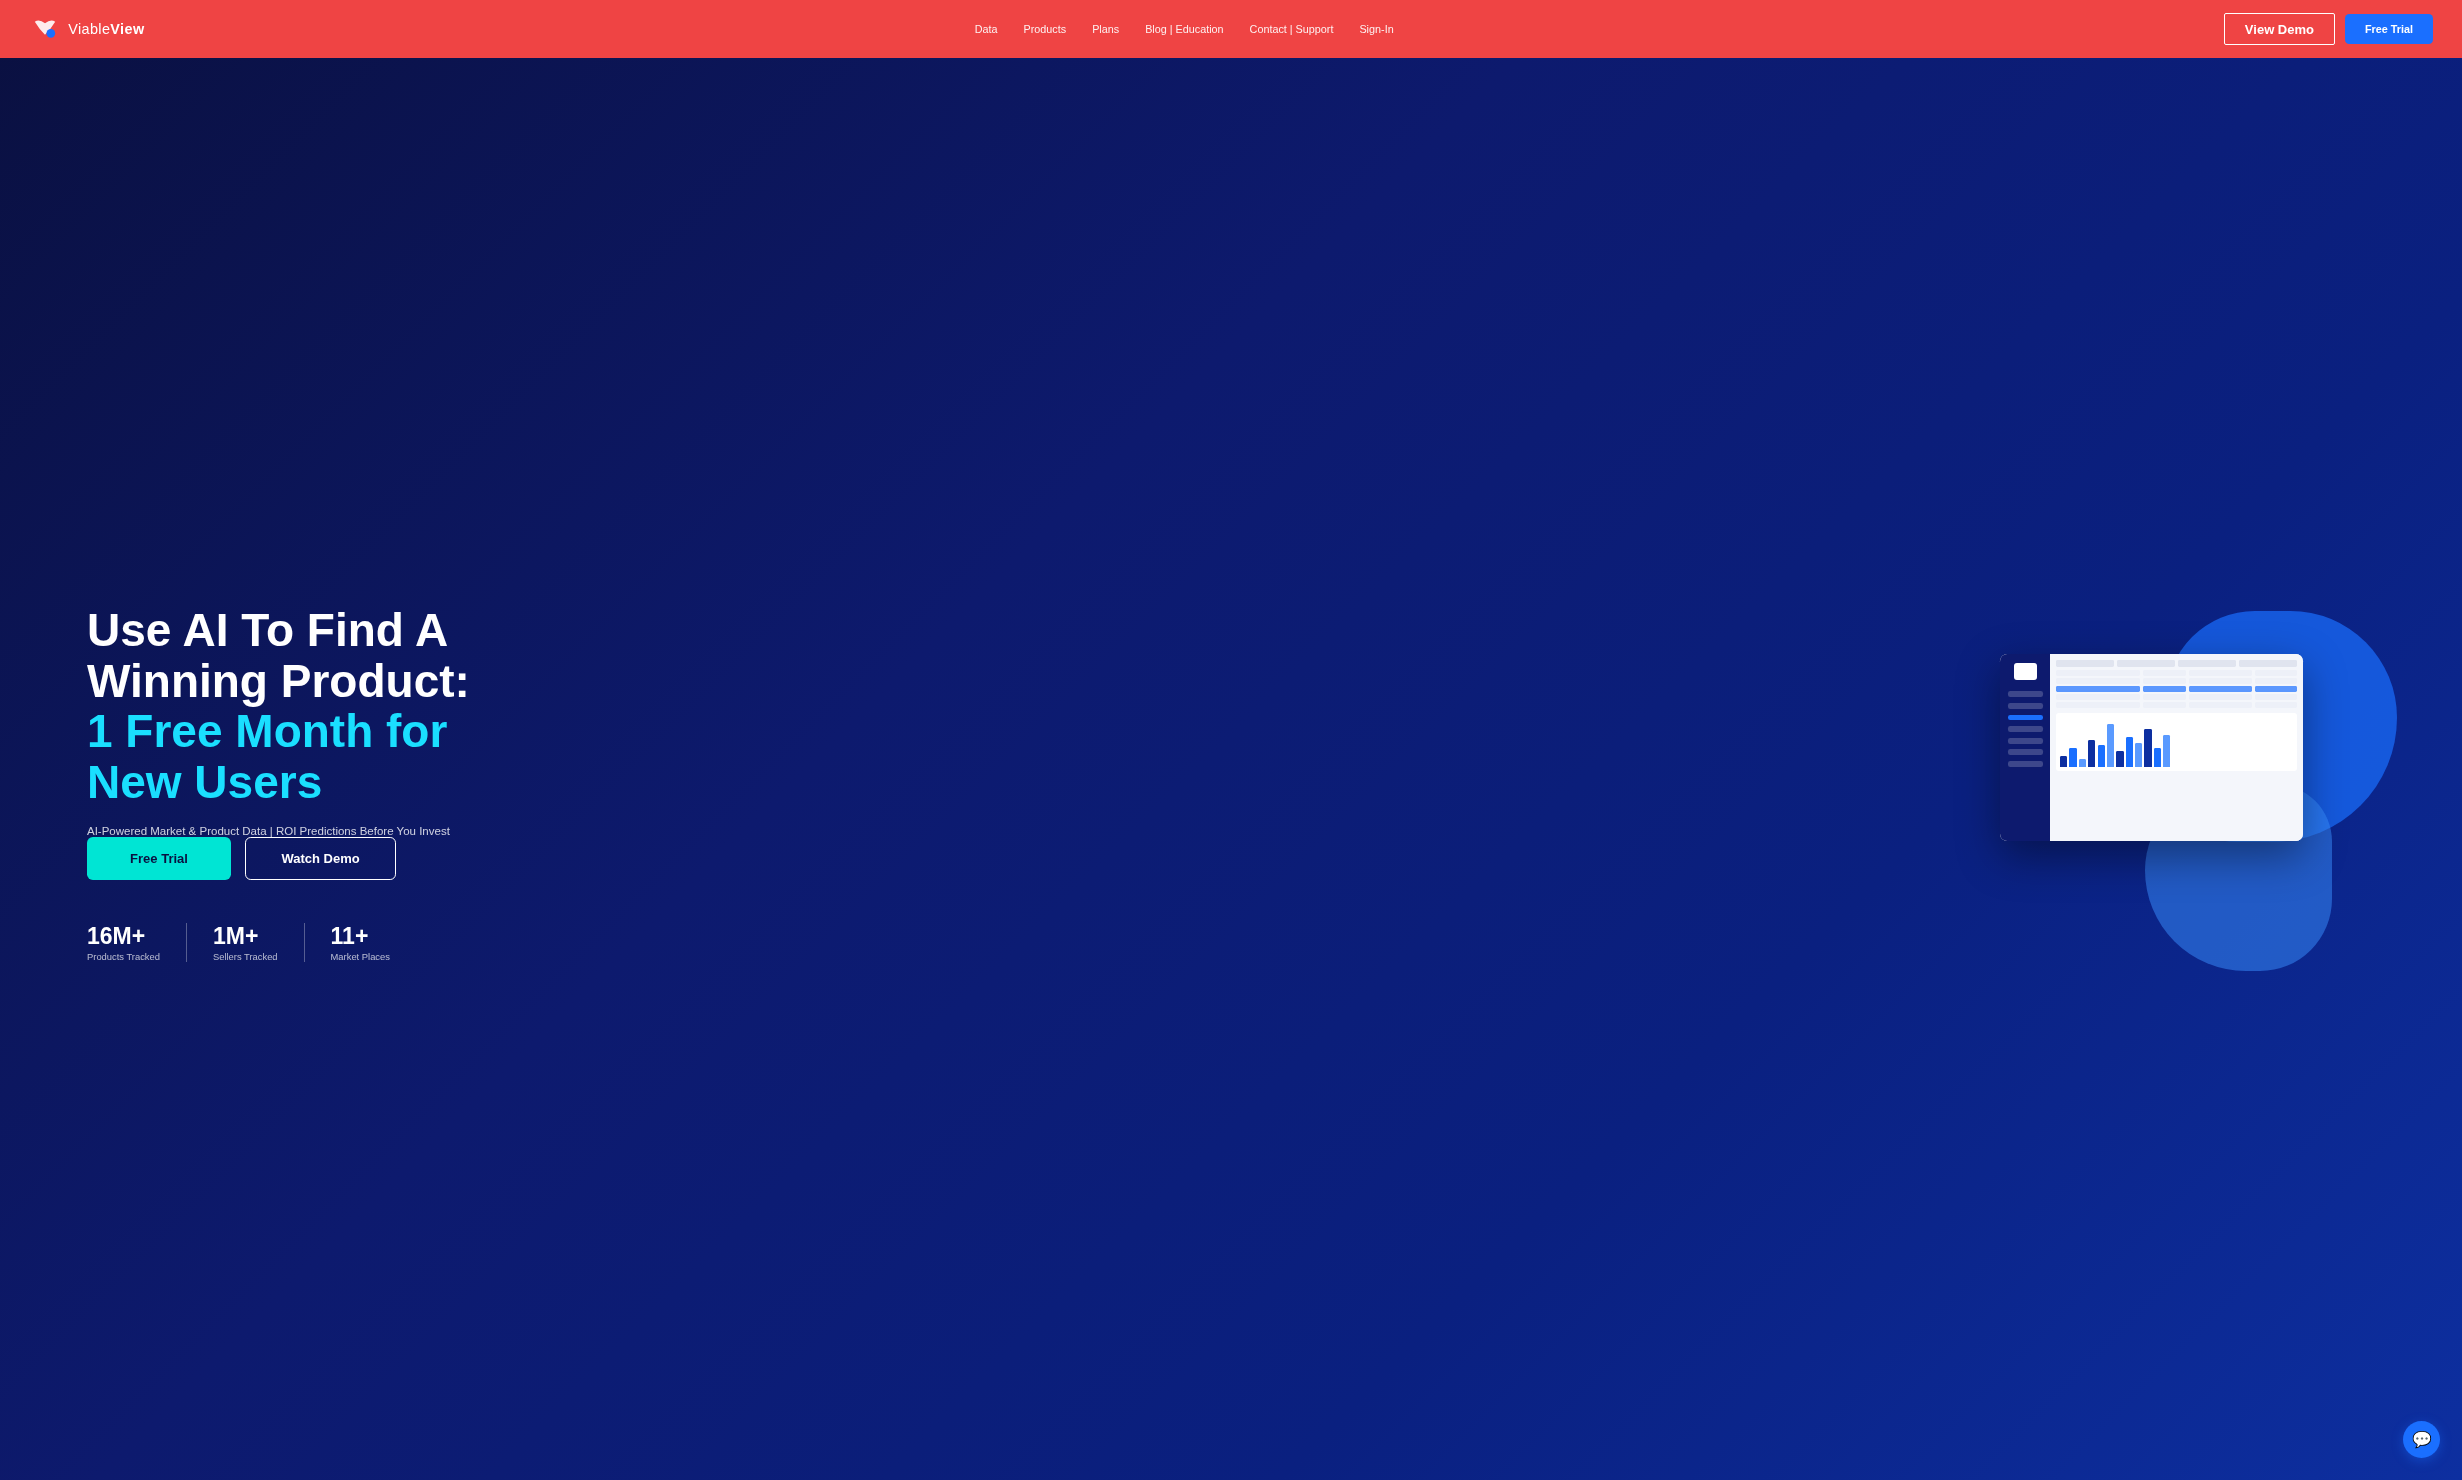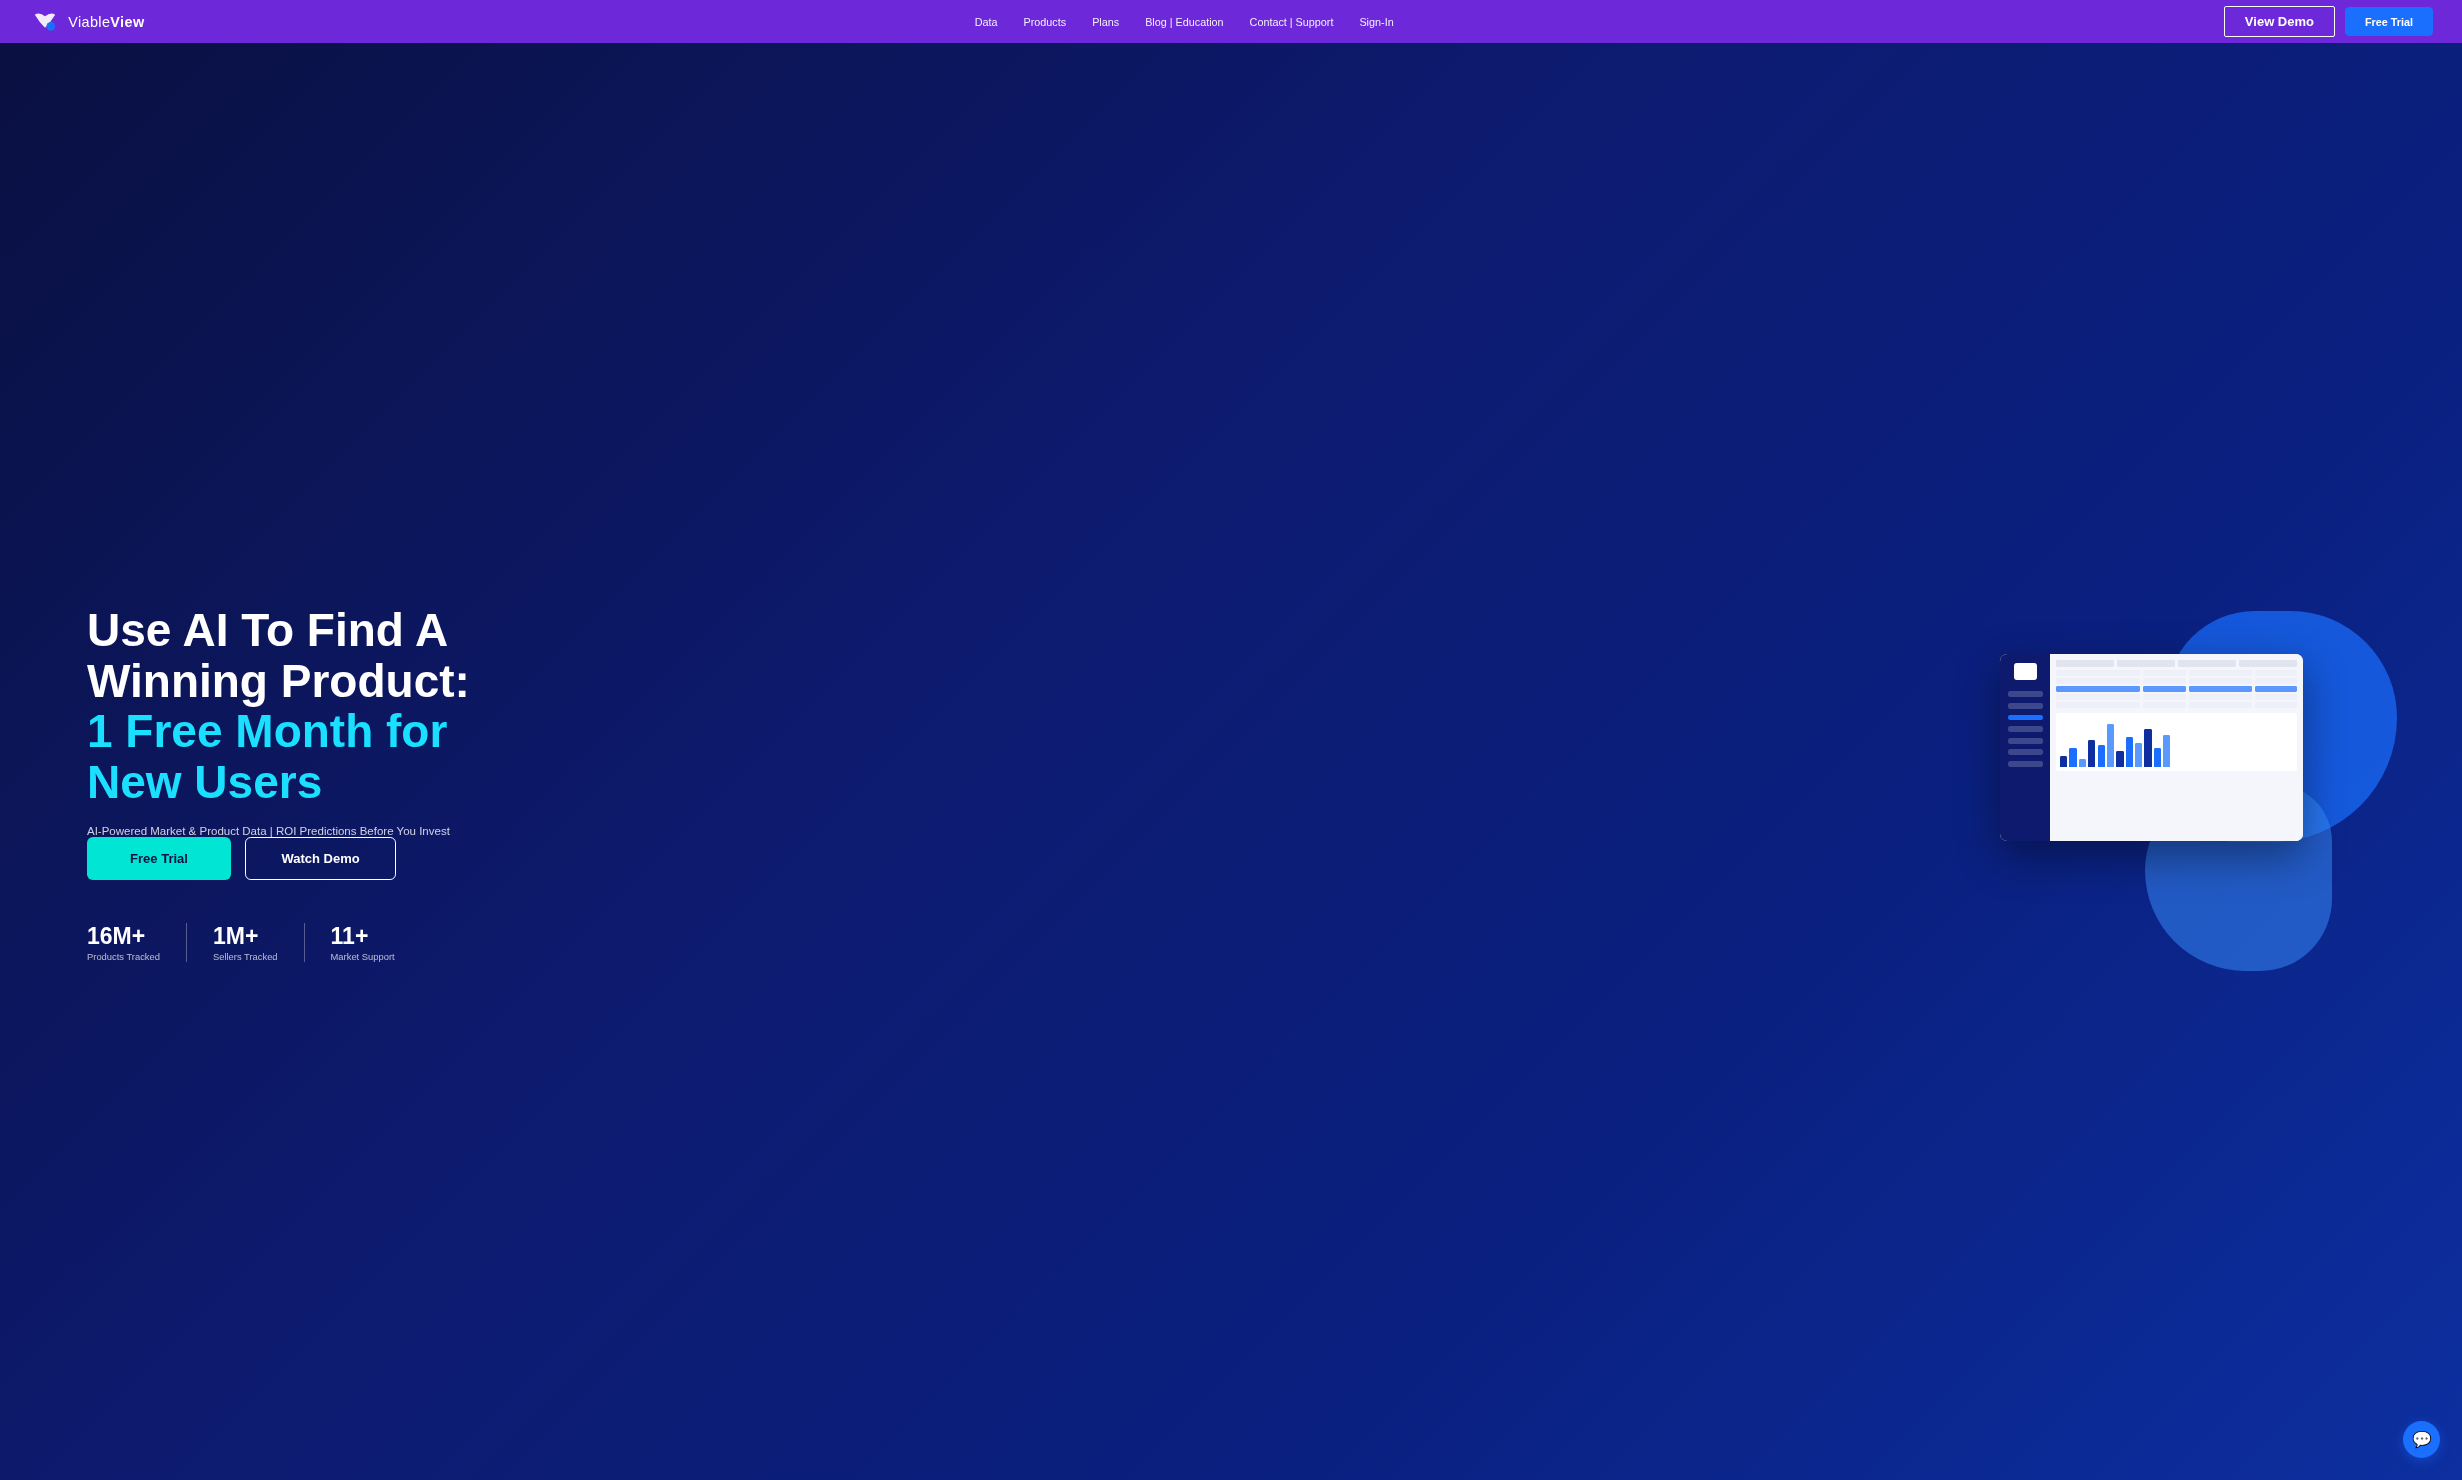--- a/index.html
+++ b/index.html
@@ -1,23 +1,23 @@
 <!DOCTYPE html>
 <html style="font-size:11.5px"><head>
   <meta charset="utf-8">
   <style>
     * { margin: 0; padding: 0; box-sizing: border-box; }
     body { font-family: 'Arial', sans-serif; background: #fff; overflow-x: hidden; }
 
     
     nav {
       position: fixed; top: 0; left: 0; width: 100%; z-index: 100;
-      background: #6d28d9;
+      background: #ef4444;
       display: flex; align-items: center; justify-content: space-between;
-      padding: 0 29px; height: 43px;
+      padding: 0 29px; height: 58px;
     }
     .nav-logo { display: flex; align-items: center; gap: 7.2px; text-decoration: none; }
     .nav-logo-icon { width: 32px; height: 32px; }
     .nav-logo-text { color: #fff; font-size: 14.4px; font-weight: 700; letter-spacing: 0.4px; }
     .nav-logo-text span { color: #fff; font-weight: 400; }
     .nav-logo-text strong { color: #fff; font-weight: 700; }
     .nav-links { display: flex; align-items: center; gap: 26px; }
     .nav-links a {
       color: #fff; text-decoration: none; font-size: 10.8px; font-weight: 500; opacity: 0.92;
     }
@@ -184,21 +184,21 @@
         <div class="stat-item">
           <div class="stat-number">16M+</div>
           <div class="stat-label">Products Tracked</div>
         </div>
         <div class="stat-item">
           <div class="stat-number">1M+</div>
           <div class="stat-label">Sellers Tracked</div>
         </div>
         <div class="stat-item">
           <div class="stat-number">11+</div>
-          <div class="stat-label">Market Support</div>
+          <div class="stat-label">Market Places</div>
         </div>
       </div>
     </div>
 
     <div class="hero-right">
       <div class="blob1"></div>
       <div class="blob2"></div>
       <div class="hero-screenshot">
         <div class="screenshot-inner">
           <div class="ss-sidebar">

